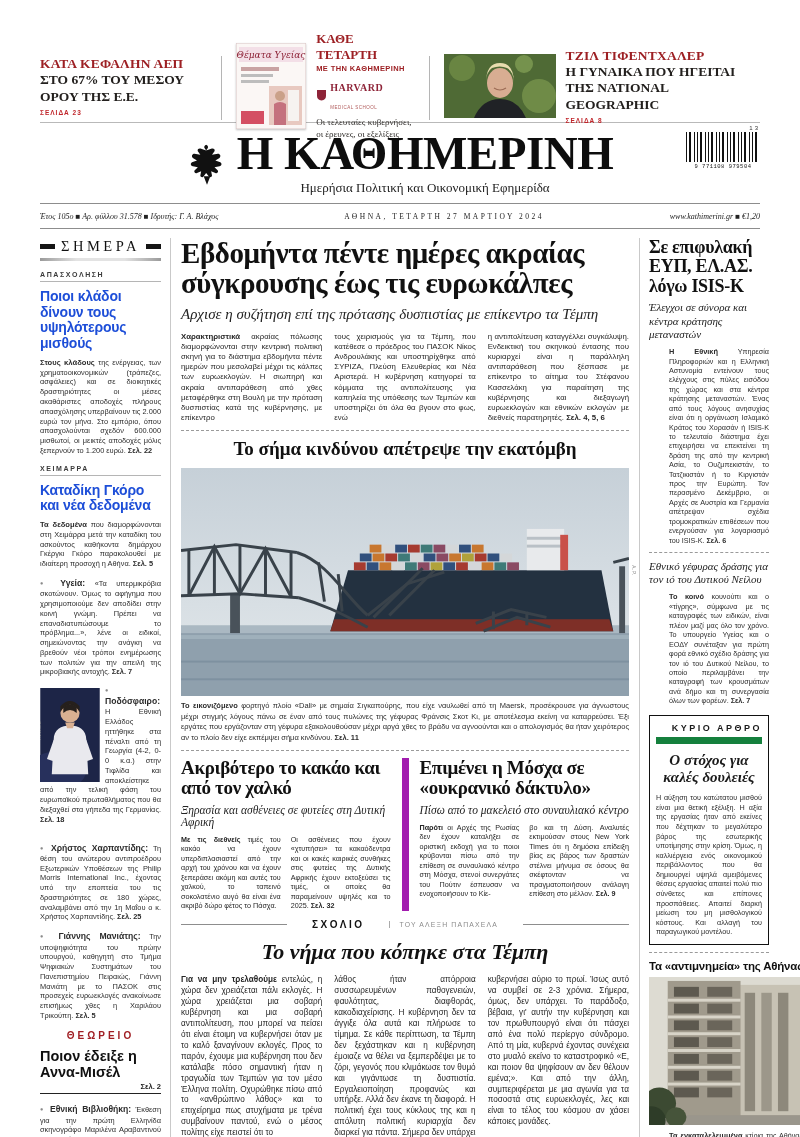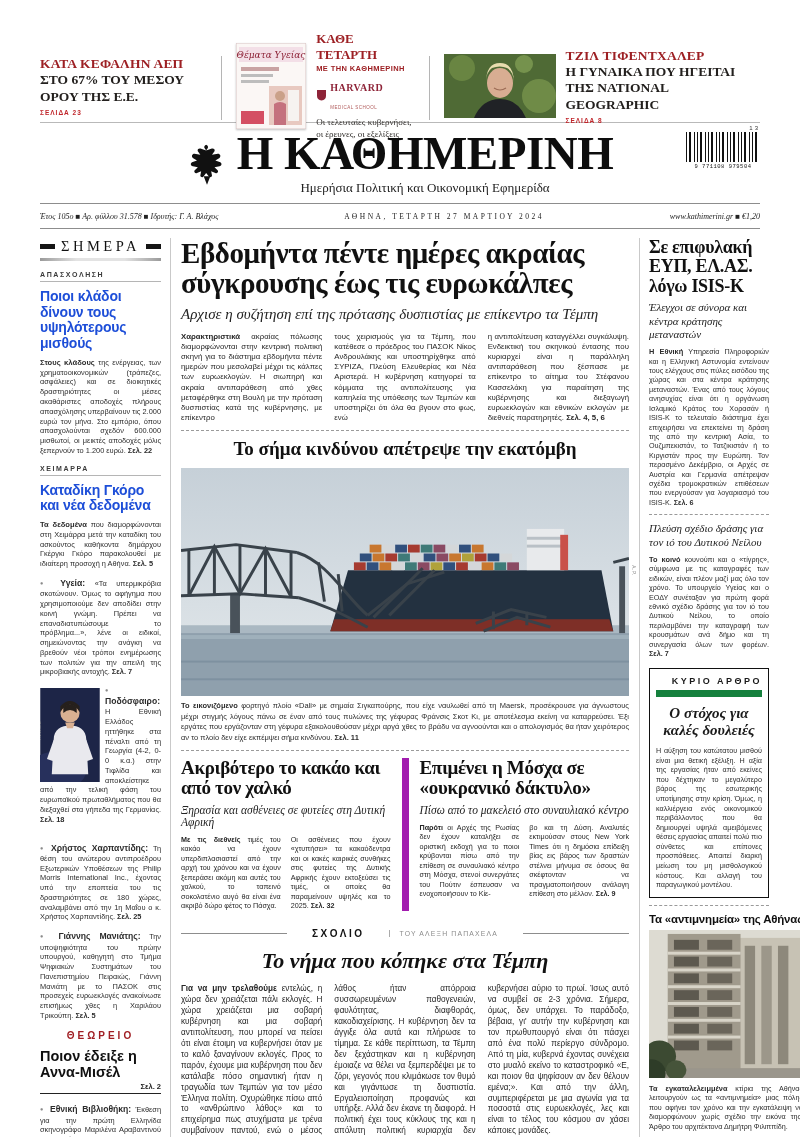--- a/index.html
+++ b/index.html
@@ -86,31 +86,31 @@
   .ap-credit { right:-9px; top:100px; transform:rotate(90deg); }
   .caption { font-size:7.5px; line-height:1.4; text-align:justify; color:#2c2c2c; margin-top:5px; }
   .two-up { display:flex; }
   .two-up article { flex:1; }
   .two-up article + article { border-left:7px solid #a21caf; padding-left:11px; margin-left:11px; }
   .tu-head { font-family:"Liberation Serif",serif; font-weight:bold; font-size:19px; line-height:1.07; letter-spacing:-.3px; color:#111; }
   .tu-sub { font-family:"Liberation Serif",serif; font-style:italic; font-size:11.5px; color:#232323; margin-top:5px; }
   .cols2 { display:flex; gap:10px; margin-top:7px; }
   .cols2 > div { flex:1; font-size:7.2px; line-height:1.32; text-align:justify; color:#262626; }
 
-  .comm-head { display:flex; align-items:center; gap:25px; margin-top:17px; }
+  .comm-head { display:flex; align-items:center; gap:25px; margin-top:8px; }
   .comm-line { flex:1; border-top:1px solid #8d8d8d; }
   .comm-label { font-size:10px; font-weight:bold; letter-spacing:2.5px; color:#111; }
   .comm-byline { font-size:6.8px; letter-spacing:1.2px; color:#8a8a8a; border-left:1px solid #aaa; padding-left:9px; }
   .comm-title { font-family:"Liberation Serif",serif; font-style:italic; font-weight:bold; font-size:22px; text-align:center; color:#111; margin:9px 0 10px; }
   .cols3.comm > div { font-size:8.2px; line-height:1.34; }
 
   
   .rail-head { font-family:"Liberation Serif",serif; font-weight:bold; font-size:18px; line-height:1.08; letter-spacing:-.3px; color:#111; }
   .rail-sub { font-family:"Liberation Serif",serif; font-style:italic; font-size:11px; line-height:1.2; color:#232323; margin-top:5px; }
-  .railbody { font-size:7.2px; line-height:1.31; text-align:justify; color:#2c2c2c; margin-top:6px; }
+  .railbody { font-size:7.2px; line-height:1.31; text-align:justify; color:#2c2c2c; margin-top:6px;margin-left:20px; }
   .railbody b.blead { font-size:7.4px; }
   .rail-head.small { font-size:15.5px; }
   .editorial { border:1.5px solid #111; padding:7px 6px; margin-top:9px; }
   .ed-label { text-align:right; font-size:9px; font-weight:bold; letter-spacing:2.5px; border-bottom:7px solid #15803d; padding-bottom:4px; }
   .ed-head { font-family:"Liberation Serif",serif; font-style:italic; font-weight:bold; font-size:15px; text-align:center; line-height:1.15; margin:8px 0 7px; }
   .ed-body { font-size:7.2px; line-height:1.33; text-align:justify; color:#2c2c2c; }
   .athens { margin-right:-34px; }
   .ath-head { font-size:11.5px; font-weight:bold; letter-spacing:-.2px; color:#101010; margin-bottom:5px; white-space:nowrap; }
   .ath-fig { position:relative; }
   .building { display:block; width:100%; height:148px; }
@@ -393,21 +393,21 @@
     <aside class="col-right">
       <article>
         <h3 class="rail-head">Σε επιφυλακή ΕΥΠ, ΕΛ.ΑΣ. λόγω ISIS-K</h3>
         <p class="rail-sub">Έλεγχοι σε σύνορα και κέντρα κράτησης μεταναστών</p>
         <p class="railbody"><b class="blead">Η Εθνική</b><span> Υπηρεσία Πληροφοριών και η Ελληνική Αστυνομία εντείνουν τους ελέγχους στις πύλες εισόδου της χώρας και στα κέντρα κράτησης μεταναστών. Ένας από τους λόγους ανησυχίας είναι ότι η οργάνωση Ισλαμικό Κράτος του Χορασάν ή ISIS-K το τελευταίο διάστημα έχει επιχειρήσει να επεκτείνει τη δράση της από την κεντρική Ασία, το Ουζμπεκιστάν, το Τατζικιστάν ή το Κιργιστάν προς την Ευρώπη. Τον περασμένο Δεκέμβριο, οι Αρχές σε Αυστρία και Γερμανία απέτρεψαν σχέδια τρομοκρατικών επιθέσεων που ενεργούσαν για λογαριασμό του ISIS-K. </span><b class="pg">Σελ. 6</b></p>
       </article>
 
       <hr class="dash">
 
       <article>
-        <p class="rail-sub">Πλεύση σχέδιο δράσης για τον ιό του Δυτικού Νείλου</p>
+        <p class="rail-sub">Εθνικό γέφυρας δράσης για τον ιό του Δυτικού Νείλου</p>
         <p class="railbody"><b class="blead">Το κοινό</b><span> κουνούπι και ο «τίγρης», σύμφωνα με τις καταγραφές των ειδικών, είναι πλέον μαζί μας όλο τον χρόνο. Το υπουργείο Υγείας και ο ΕΟΔΥ συνέταξαν για πρώτη φορά εθνικό σχέδιο δράσης για τον ιό του Δυτικού Νείλου, το οποίο περιλαμβάνει την καταγραφή των κρουσμάτων ανά δήμο και τη συνεργασία όλων των φορέων. </span><b class="pg">Σελ. 7</b></p>
       </article>
 
       <aside class="editorial">
         <div class="ed-label">ΚΥΡΙΟ ΑΡΘΡΟ</div>
         <h4 class="ed-head">Ο στόχος για καλές δουλειές</h4>
         <p class="ed-body">Η αύξηση του κατώτατου μισθού είναι μια θετική εξέλιξη. Η αξία της εργασίας ήταν από εκείνες που δέχτηκαν το μεγαλύτερο βάρος της εσωτερικής υποτίμησης στην κρίση. Όμως, η καλλιέργεια ενός οικονομικού περιβάλλοντος που θα δημιουργεί υψηλά αμειβόμενες θέσεις εργασίας απαιτεί πολύ πιο σύνθετες και επίπονες προσπάθειες. Απαιτεί διαρκή μείωση του μη μισθολογικού κόστους. Και αλλαγή του παραγωγικού μοντέλου.</p>
       </aside>
 
       <hr class="dash">

